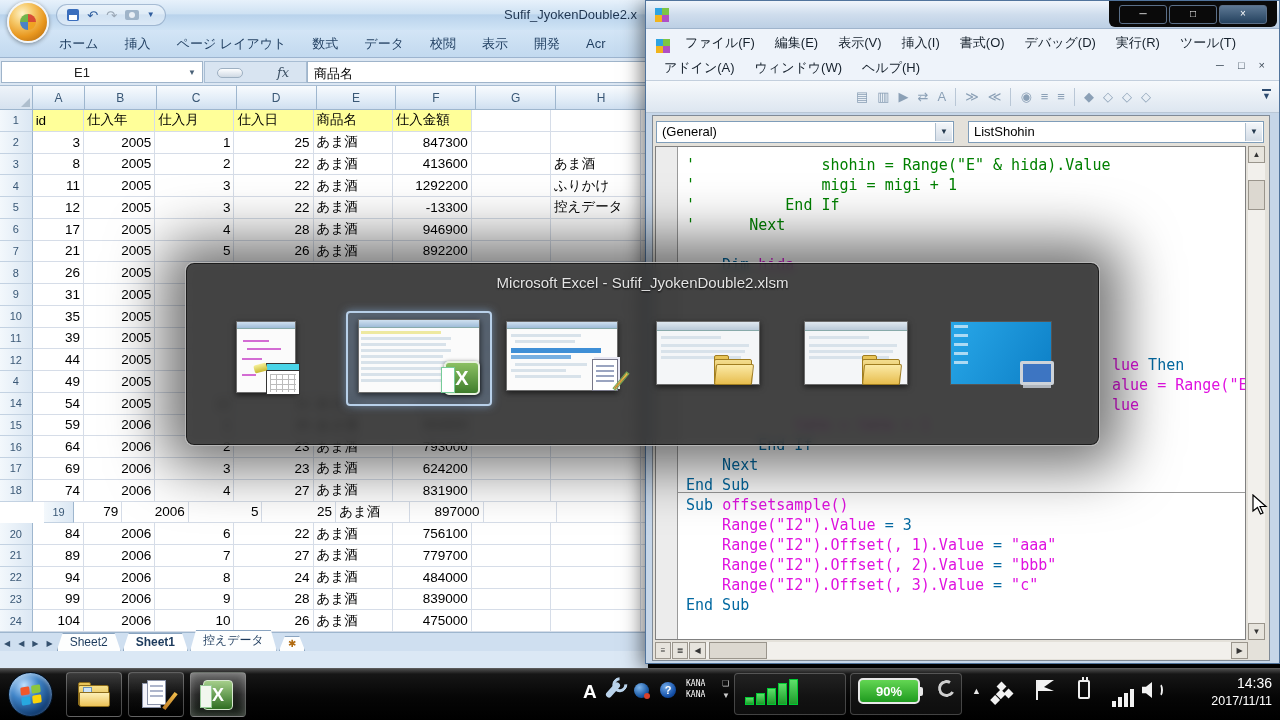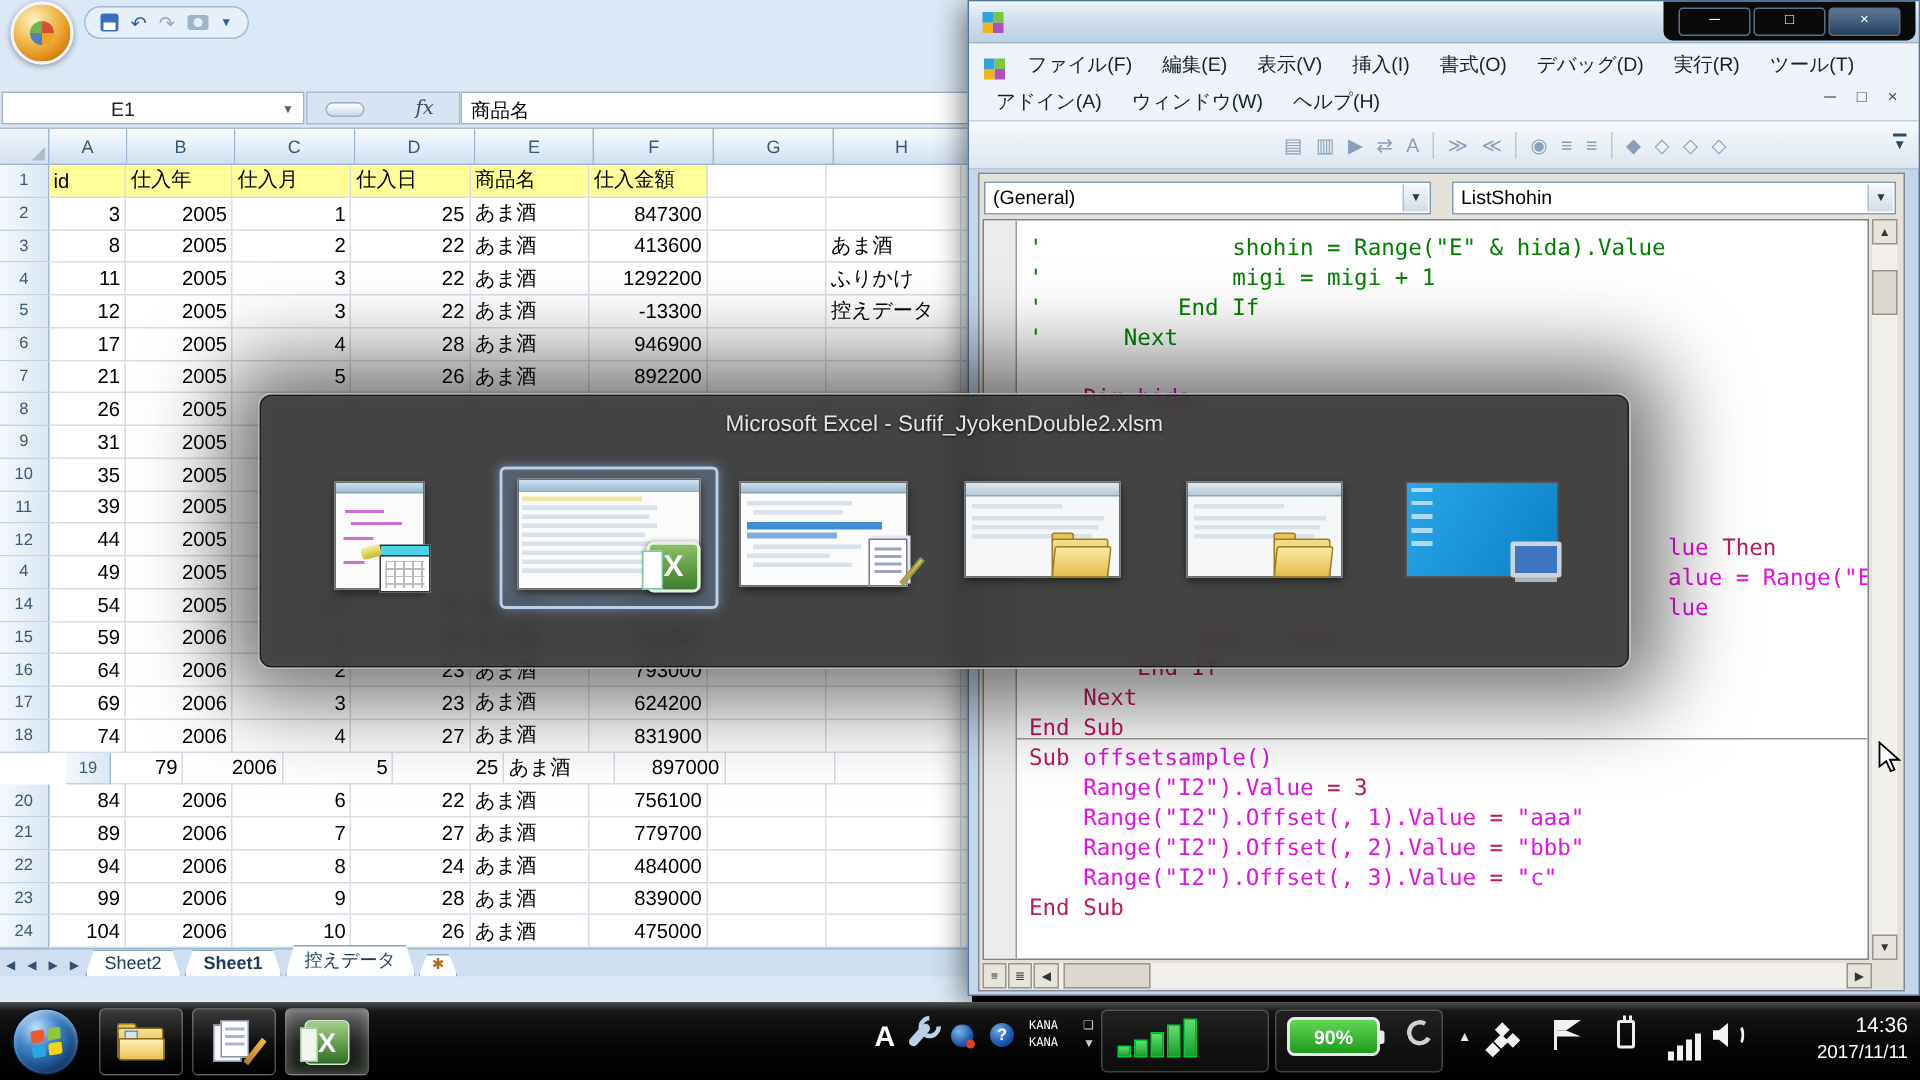--- a/index.html
+++ b/index.html
@@ -125,34 +125,34 @@
     font-size:8px; color:#23384e; text-align:center; padding-top:4px; }
 
   #code-panel { position:absolute; left:2px; top:30px; width:591px; height:494px;
     background:#fff; border:1px solid #808080; overflow:hidden; }
   #margin-bar { position:absolute; left:0; top:0; width:22px; height:100%;
     background:#ececec; border-right:1px solid #9a9a9a; }
   .cline { position:absolute; left:30px; white-space:pre;
     font-family:"DejaVu Sans Mono","Liberation Mono",monospace; font-size:15px; line-height:20px; }
   .cfrag { position:absolute; white-space:pre;
     font-family:"DejaVu Sans Mono","Liberation Mono",monospace; font-size:15px; line-height:20px; }
-  .c-g { color:#008000; } .c-k { color:#be185d;text-align:center; } .c-m { color:#e012e0; }
+  .c-g { color:#008000; } .c-k { color:#0369a1;text-align:center; } .c-m { color:#e012e0; }
   #proc-sep { position:absolute; left:22px; top:345px; width:569px; height:1px; background:#9a9a9a; }
 
   .sb-btn { position:absolute; background:#e7e4dd; border:1px solid #9a958c;
     font-size:8px; color:#333; display:flex; align-items:center; justify-content:center; }
   #vscroll { position:absolute; left:595px; top:30px; width:17px; height:494px; background:#f2f0ec; }
   #vs-thumb { position:absolute; left:595px; top:64px; width:17px; height:30px;
     background:#dcd8d0; border:1px solid #9a958c; }
   #hscroll { position:absolute; left:2px; top:526px; width:593px; height:17px; background:#f2f0ec; }
   #hs-thumb { position:absolute; left:56px; top:526px; width:58px; height:17px;
     background:#dcd8d0; border:1px solid #9a958c; }
 
   
-  #alttab { left:172px; top:262px; width:915px; height:184px; border-radius:9px;
+  #alttab { left:185px; top:262px; width:915px; height:184px; border-radius:9px;
     background:rgba(46,46,46,.86); border:1px solid rgba(220,220,220,.75);
     box-shadow:0 0 55px 22px rgba(0,0,0,.55), inset 0 0 0 1px rgba(0,0,0,.6);
     backdrop-filter:blur(5px) brightness(.75); z-index:50; }
   #alttab-title { position:absolute; left:0; top:11px; width:100%; text-align:center;
     font-size:15px; color:#e4e4e4; text-shadow:0 1px 2px #000; }
   .thumb-slot { position:absolute; top:52px; width:110px; height:88px; }
   #sel-box { position:absolute; left:160px; top:48px; width:146px; height:95px;
     border:2px solid rgba(190,215,240,.95); border-radius:4px;
     background:rgba(140,180,225,.28); box-shadow:0 0 8px rgba(150,200,255,.5); }
   .mini-win { position:absolute; background:#fbfbfb; border:1px solid #6d6d6d;
@@ -270,28 +270,42 @@
     border-radius:50%; border-left-color:transparent; border-top-color:transparent; border-bottom-color:transparent; }
   #clock { left:1178px; top:6px; width:94px; text-align:right; color:#fff; }
   #clock .t1 { font-size:14px; } #clock .t2 { font-size:12.5px; margin-top:3px; }
 
   #cursor { left:1252px; top:494px; z-index:90; }
 </style>
 </head>
 <body>
 
 <div id="excel" class="abs">
+  <div id="xl-title" class="abs">
+    <div id="xl-title-text" class="abs">Sufif_JyokenDouble2.x</div>
+  </div>
   <div id="office-orb" class="abs"></div>
   <div id="qat" class="abs">
     <span class="qat-floppy"></span>
     <span class="qat-glyph">↶</span>
     <span class="qat-glyph gray">↷</span>
     <span class="qat-cam"></span>
     <span class="qat-glyph" style="font-size:8px;">▼</span>
   </div>
+  <div id="xl-tabs" class="abs">
+      <div class="rtab">ホーム</div>
+      <div class="rtab">挿入</div>
+      <div class="rtab">ページ レイアウト</div>
+      <div class="rtab">数式</div>
+      <div class="rtab">データ</div>
+      <div class="rtab">校閲</div>
+      <div class="rtab">表示</div>
+      <div class="rtab">開発</div>
+      <div class="rtab">Acr</div>
+    </div>
   <div id="xl-formula" class="abs">
     <div id="name-box" class="abs">E1</div>
     <div id="name-arrow" class="abs">▼</div>
     <div id="fx-zone" class="abs">
       <div id="fx-oval" class="abs"></div>
       <div id="fx-label" class="abs">fx</div>
     </div>
     <div id="formula-field" class="abs">商品名</div>
   </div>
   <div id="grid" class="abs">

